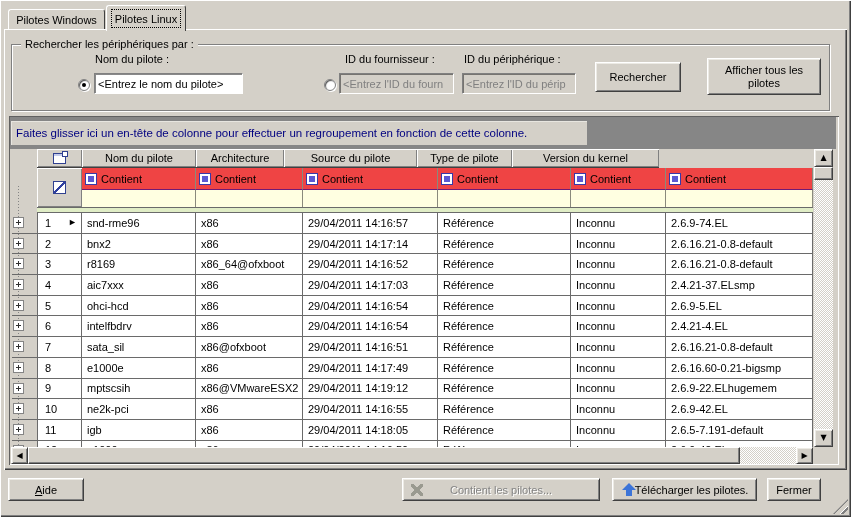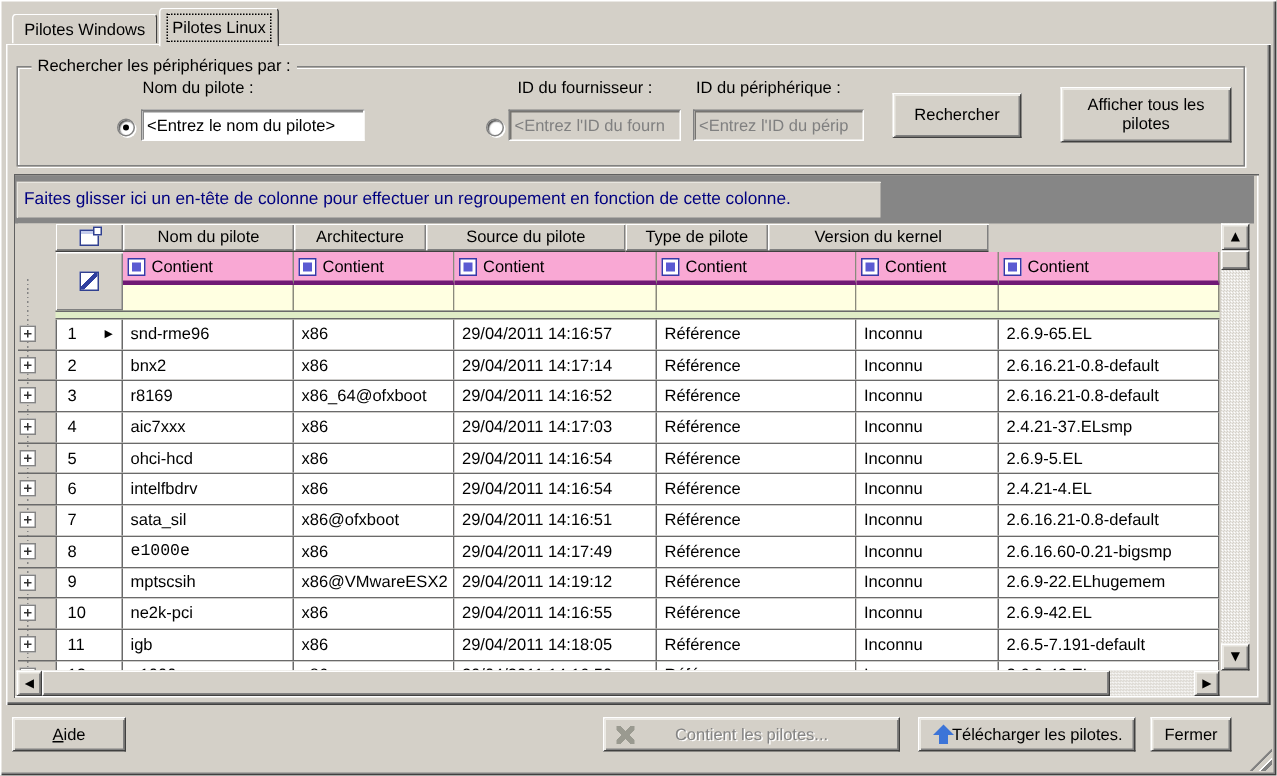--- a/index.html
+++ b/index.html
@@ -47,21 +47,21 @@
   .raisedcell{background:#D4D0C8;box-shadow:inset 1px 1px 0 #ffffff,inset -1px -1px 0 #808080;
               display:flex;align-items:center;justify-content:center;}
   .hicon{left:28px;top:33px;width:45px;height:19px;border-bottom:1px solid #404040;}
   .hrow{left:73px;top:33px;height:19px;display:flex;text-align:center;}
   .hcell{height:19px;background:#D4D0C8;box-shadow:inset 1px 1px 0 #ffffff,inset -1px -1px 0 #808080;
          border-bottom:1px solid #404040;display:flex;align-items:center;justify-content:center;
          font-size:11px;color:#000;white-space:nowrap;overflow:hidden;flex:none;}
   .ficon{left:28px;top:52px;width:45px;height:39px;}
   .frowA{left:73px;top:52px;height:22px;display:flex;}
   .frowB{left:73px;top:74px;height:17px;display:flex;}
-  .fcell{background:#f9a8d4;border-right:1px solid #8a8a7c;border-bottom:3px solid #701a75;
+  .fcell{background:#ef4444;border-right:1px solid #8a8a7c;border-bottom:1px solid #701a75;
          display:flex;align-items:center;gap:4px;padding-left:3px;font-size:11px;color:#000;flex:none;}
   .ecell{background:#FFFFE1;border-right:1px solid #8a8a7c;flex:none;}
   .contient-icon{width:12px;height:12px;border:1px solid #3838A8;flex:none;
          background-color:#fff;background-image:linear-gradient(#5A5AD2,#5A5AD2);
          background-repeat:no-repeat;background-position:center;background-size:6px 6px;}
   .fc-icon{position:relative;width:13px;height:11px;background:#fff;border:1px solid #304090;
            box-shadow:inset 0 2px 0 #c4ccec;}
   .fc2{position:absolute;right:-3px;top:-3px;width:6px;height:6px;background:#fff;border:1px solid #304090;}
   .cz-icon{width:13px;height:13px;border:1px solid #304090;
            background:linear-gradient(135deg,transparent 42%,#3040a0 42% 58%,transparent 58%),#fff;}
@@ -202,21 +202,21 @@
           </div>
           <div class="ncell">
             <div class="nnum">1</div>
             <div class="curmark">►</div>
           </div>
           <div class="tcell" style="width: 114px;">snd-rme96</div>
           <div class="tcell" style="width: 107px;">x86</div>
           <div class="tcell" style="width: 135px;">29/04/2011 14:16:57</div>
           <div class="tcell" style="width: 133px;">Référence</div>
           <div class="tcell" style="width: 95px;">Inconnu</div>
-          <div class="tcell" style="width: 147px;">2.6.9-65.EL</div>
+          <div class="tcell" style="width: 147px;">2.6.9-74.EL</div>
         </div>
         <div class="trow">
           <div class="mcell">
             <div class="expandbox"></div>
           </div>
           <div class="ncell">
             <div class="nnum">2</div>
           </div>
           <div class="tcell" style="width: 114px;">bnx2</div>
           <div class="tcell" style="width: 107px;">x86</div>
@@ -295,21 +295,21 @@
           <div class="tcell" style="width: 95px;">Inconnu</div>
           <div class="tcell" style="width: 147px;">2.6.16.21-0.8-default</div>
         </div>
         <div class="trow">
           <div class="mcell">
             <div class="expandbox"></div>
           </div>
           <div class="ncell">
             <div class="nnum">8</div>
           </div>
-          <div class="tcell" style="width: 114px; font-family: Liberation Mono, monospace;">e1000e</div>
+          <div class="tcell" style="width: 114px;">e1000e</div>
           <div class="tcell" style="width: 107px;">x86</div>
           <div class="tcell" style="width: 135px;">29/04/2011 14:17:49</div>
           <div class="tcell" style="width: 133px;">Référence</div>
           <div class="tcell" style="width: 95px;">Inconnu</div>
           <div class="tcell" style="width: 147px;">2.6.16.60-0.21-bigsmp</div>
         </div>
         <div class="trow">
           <div class="mcell">
             <div class="expandbox"></div>
           </div>

